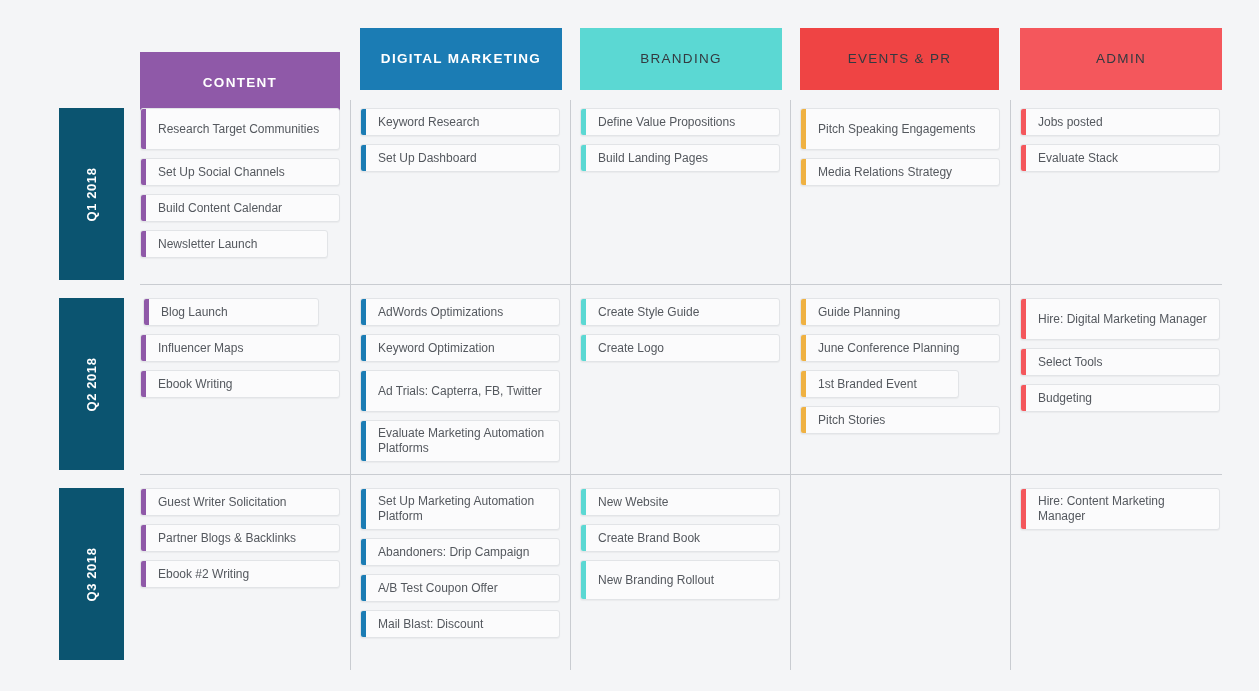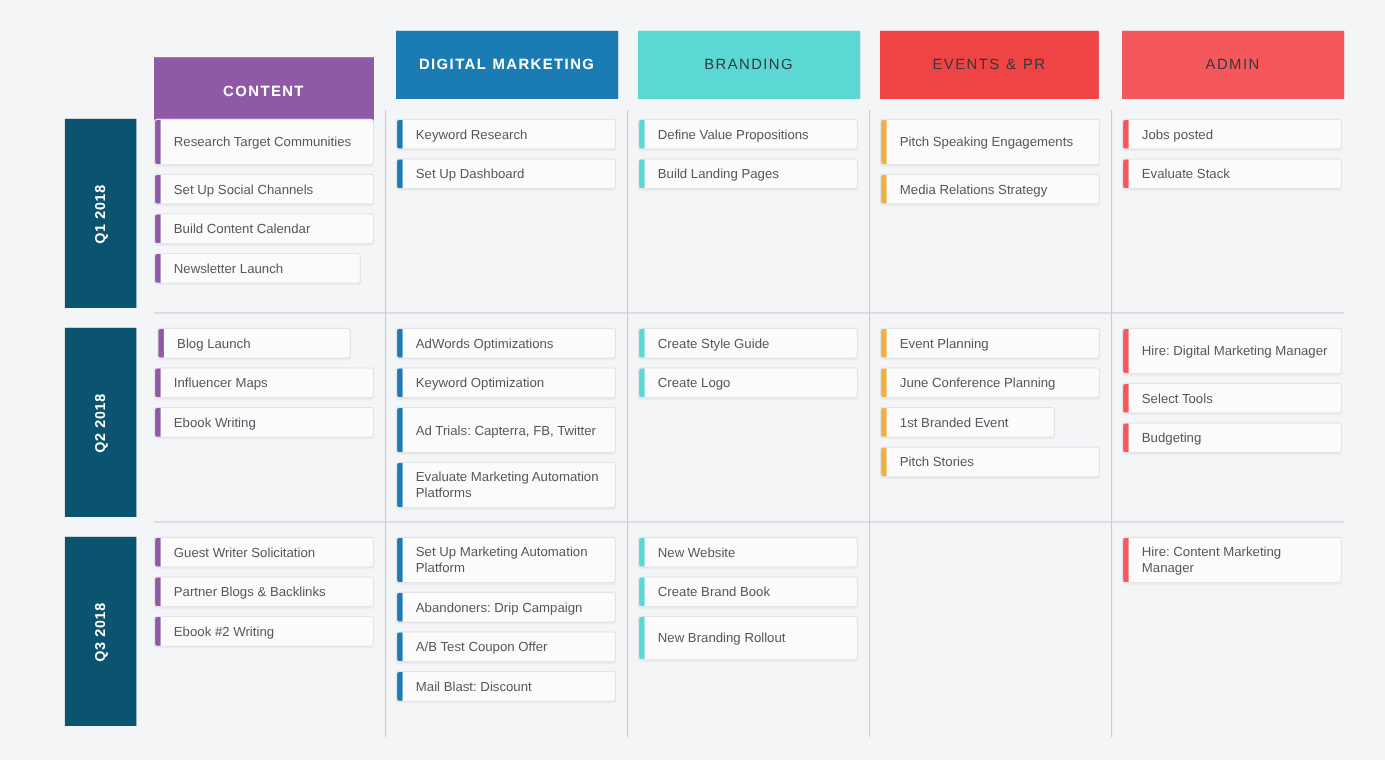--- a/index.html
+++ b/index.html
@@ -209,21 +209,21 @@
     <div class="card" style="left: 580px; top: 298px; width: 200px; height: 28px;">
       <span class="bar" style="background: rgb(91, 216, 211);"></span>
       <span class="ctext">Create Style Guide</span>
     </div>
     <div class="card" style="left: 580px; top: 334px; width: 200px; height: 28px;">
       <span class="bar" style="background: rgb(91, 216, 211);"></span>
       <span class="ctext">Create Logo</span>
     </div>
     <div class="card" style="left: 800px; top: 298px; width: 200px; height: 28px;">
       <span class="bar" style="background: rgb(239, 177, 66);"></span>
-      <span class="ctext">Event Planning</span>
+      <span class="ctext">Guide Planning</span>
     </div>
     <div class="card" style="left: 800px; top: 334px; width: 200px; height: 28px;">
       <span class="bar" style="background: rgb(239, 177, 66);"></span>
       <span class="ctext">June Conference Planning</span>
     </div>
     <div class="card" style="left: 800px; top: 370px; width: 159px; height: 28px;">
       <span class="bar" style="background: rgb(239, 177, 66);"></span>
       <span class="ctext">1st Branded Event</span>
     </div>
     <div class="card" style="left: 800px; top: 406px; width: 200px; height: 28px;">

